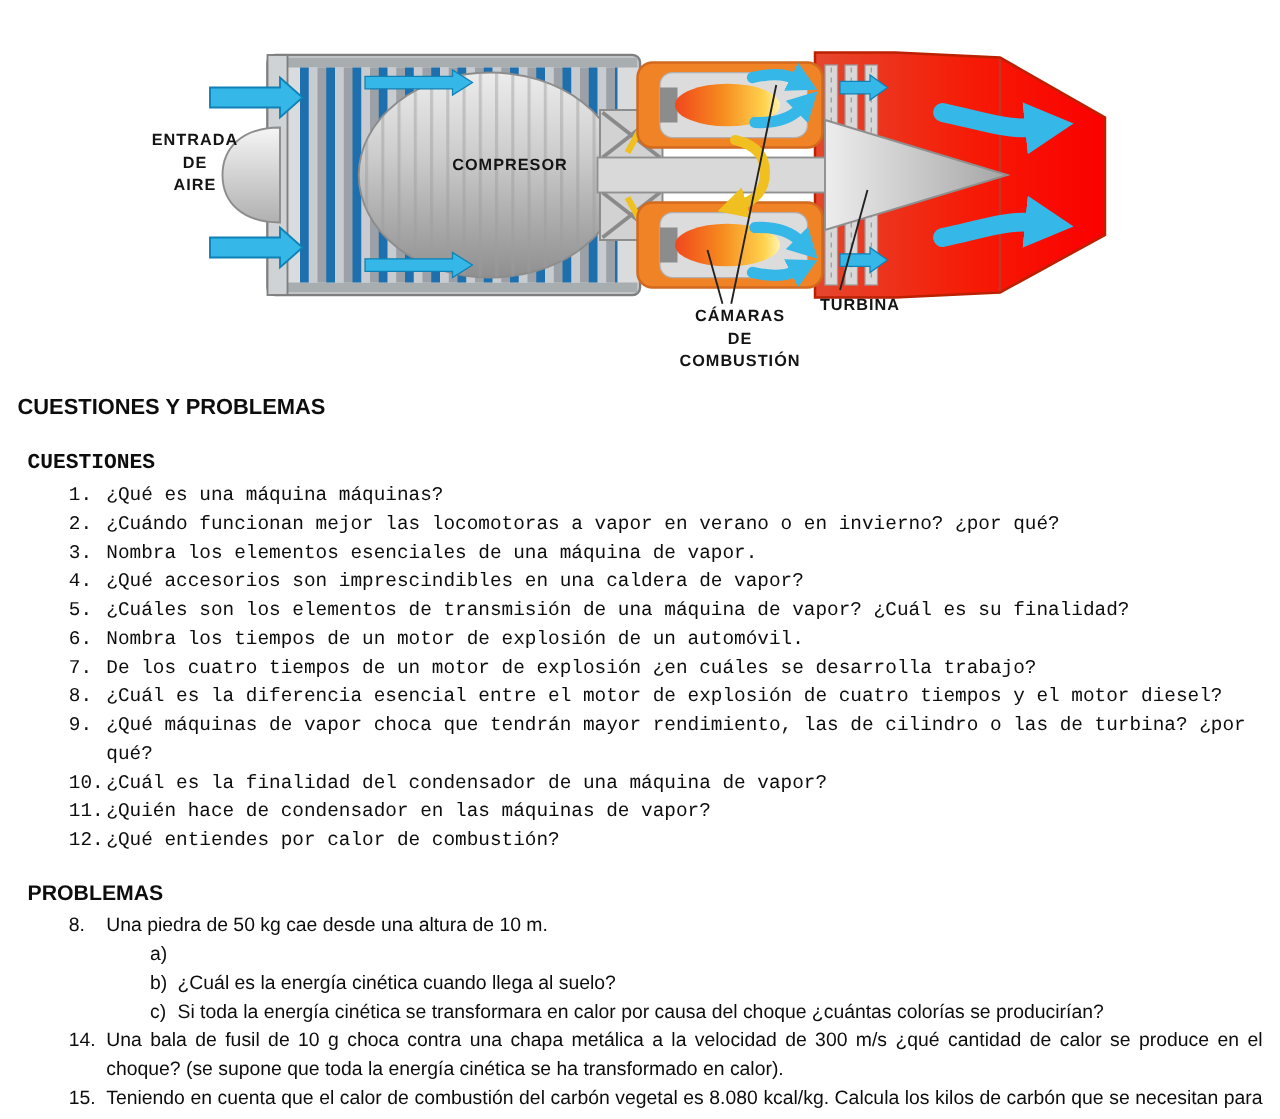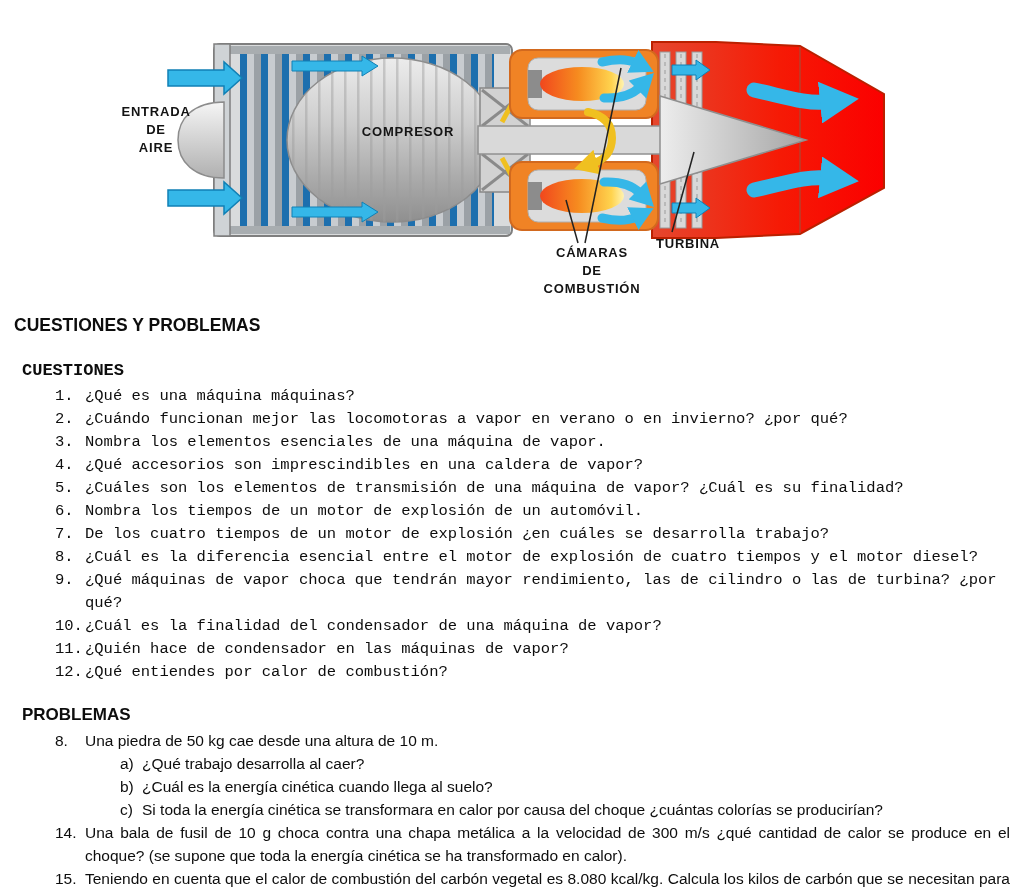--- a/index.html
+++ b/index.html
@@ -233,21 +233,20 @@
 
     <div class="section problemas">
       <div class="section-heading">PROBLEMAS</div>
       <div class="q-list">
         <div class="q-item">
             <span class="q-num">8.</span>
             <span class="q-text">Una piedra de 50 kg cae desde una altura de 10 m.</span>
           </div>
         <div class="q-item sub">
             <span class="q-num">a)</span>
-            <span class="q-text">¿Qué trabajo desarrolla al caer?</span>
           </div>
         <div class="q-item sub">
             <span class="q-num">b)</span>
             <span class="q-text">¿Cuál es la energía cinética cuando llega al suelo?</span>
           </div>
         <div class="q-item sub nowrap">
             <span class="q-num">c)</span>
             <span class="q-text">Si toda la energía cinética se transformara en calor por causa del choque ¿cuántas colorías se producirían?</span>
           </div>
         <div class="q-item">

